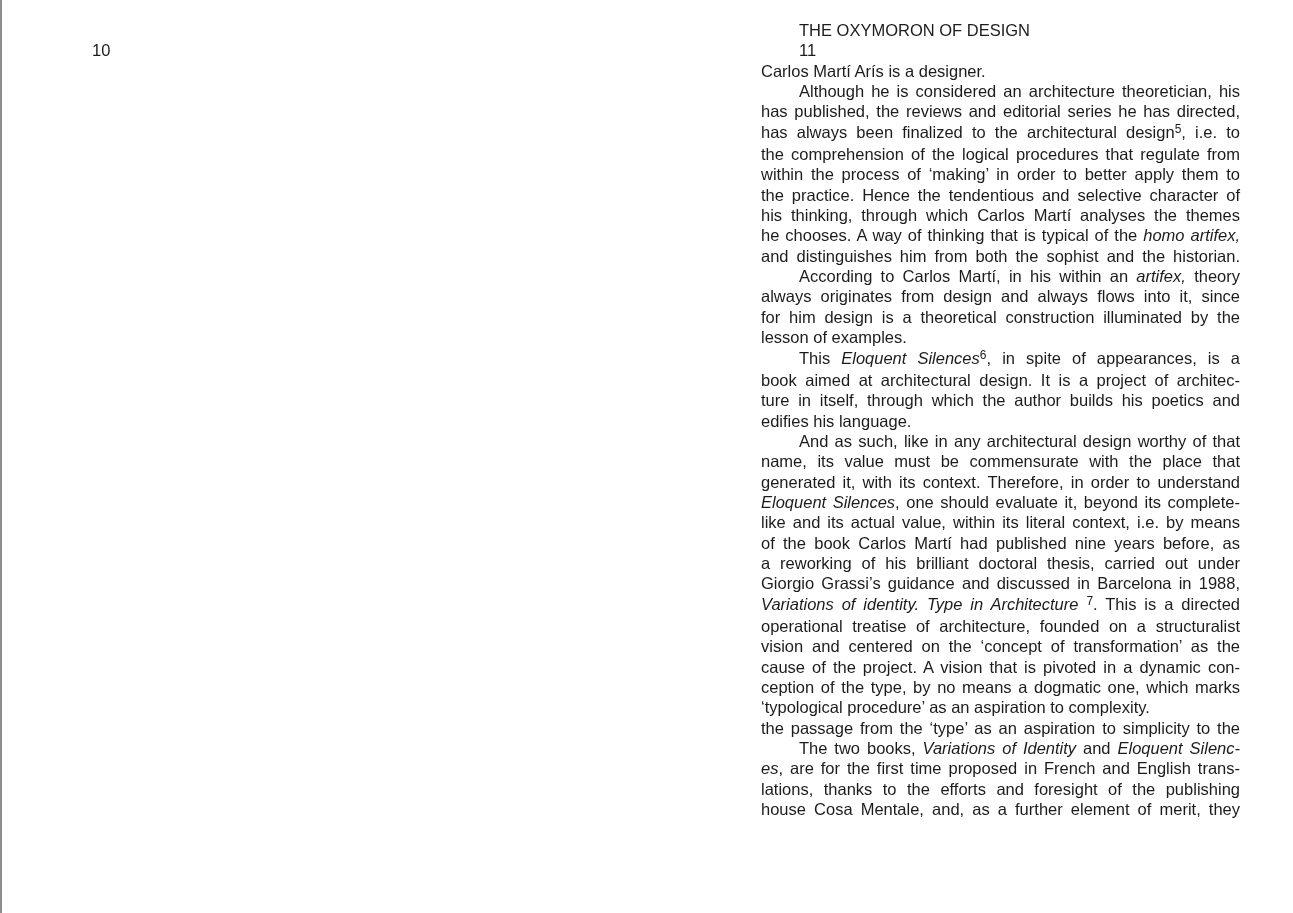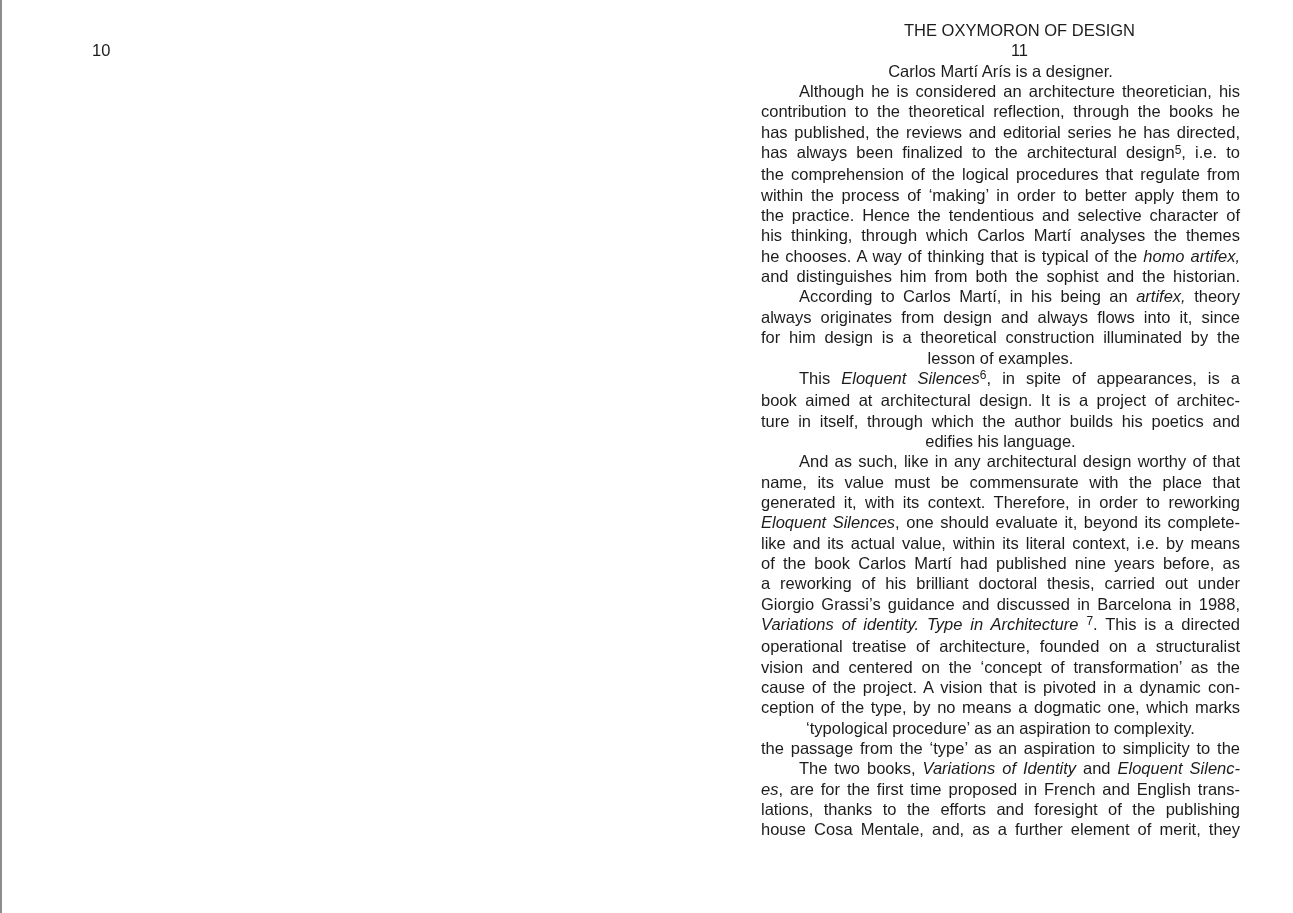--- a/index.html
+++ b/index.html
@@ -16,60 +16,59 @@
   .left-rule{
     position:absolute;left:0;top:0;width:2px;height:913px;
     background:#8d8d8d;
   }
   .folio-left{
     position:absolute;left:92px;top:40px;
   }
   .text-column{
     position:absolute;left:761px;top:20px;width:479px;
   }
-  .line{text-align:center;}
+  .line{text-align:left;}
   .line.just{text-align:justify;text-align-last:justify;}
   .line.indent{text-indent:38px;}
   .i{font-style:italic;}
   .sup{font-size:12px;position:relative;top:-4.5px;}
 </style>
 </head>
 <body>
 
 <div class="page">
   <div class="left-rule"></div>
 
   <div class="folio-left">10</div>
 
   <div class="text-column">
     <div class="line indent">THE OXYMORON OF DESIGN</div>
     <div class="line indent">11</div>
     <div id="paragraphs">
         <div class="line"><span>Carlos Martí Arís is a designer.</span></div>
         <div class="line just indent"><span>Although he is considered an architecture theoretician, his</span></div>
-        <div class="line just"><span>contribution to the theoretical reflection, through the books he</span></div>
         <div class="line just"><span>has published, the reviews and editorial series he has directed,</span></div>
         <div class="line just"><span>has always been finalized to the architectural design</span><span class="sup">5</span><span>, i.e. to</span></div>
         <div class="line just"><span>the comprehension of the logical procedures that regulate from</span></div>
         <div class="line just"><span>within the process of ‘making’ in order to better apply them to</span></div>
         <div class="line just"><span>the practice. Hence the tendentious and selective character of</span></div>
         <div class="line just"><span>his thinking, through which Carlos Martí analyses the themes</span></div>
         <div class="line just"><span>he chooses. A way of thinking that is typical of the </span><span class="i">homo artifex,</span></div>
         <div class="line just"><span>and distinguishes him from both the sophist and the historian.</span></div>
-        <div class="line just indent"><span>According to Carlos Martí, in his being an </span><span class="i">artifex,</span><span> theory</span></div>
+        <div class="line just indent"><span>According to Carlos Martí, in his within an </span><span class="i">artifex,</span><span> theory</span></div>
         <div class="line just"><span>always originates from design and always flows into it, since</span></div>
         <div class="line just"><span>for him design is a theoretical construction illuminated by the</span></div>
         <div class="line"><span>lesson of examples.</span></div>
         <div class="line just indent"><span>This </span><span class="i">Eloquent Silences</span><span class="sup">6</span><span>, in spite of appearances, is a</span></div>
         <div class="line just"><span>book aimed at architectural design. It is a project of architec-</span></div>
         <div class="line just"><span>ture in itself, through which the author builds his poetics and</span></div>
         <div class="line"><span>edifies his language.</span></div>
         <div class="line just indent"><span>And as such, like in any architectural design worthy of that</span></div>
         <div class="line just"><span>name, its value must be commensurate with the place that</span></div>
-        <div class="line just"><span>generated it, with its context. Therefore, in order to reworking</span></div>
+        <div class="line just"><span>generated it, with its context. Therefore, in order to understand</span></div>
         <div class="line just"><span class="i">Eloquent Silences</span><span>, one should evaluate it, beyond its complete-</span></div>
         <div class="line just"><span>like and its actual value, within its literal context, i.e. by means</span></div>
         <div class="line just"><span>of the book Carlos Martí had published nine years before, as</span></div>
         <div class="line just"><span>a reworking of his brilliant doctoral thesis, carried out under</span></div>
         <div class="line just"><span>Giorgio Grassi’s guidance and discussed in Barcelona in 1988,</span></div>
         <div class="line just"><span class="i">Variations of identity. Type in Architecture </span><span class="sup">7</span><span>. This is a directed</span></div>
         <div class="line just"><span>operational treatise of architecture, founded on a structuralist</span></div>
         <div class="line just"><span>vision and centered on the ‘concept of transformation’ as the</span></div>
         <div class="line just"><span>cause of the project. A vision that is pivoted in a dynamic con-</span></div>
         <div class="line just"><span>ception of the type, by no means a dogmatic one, which marks</span></div>

